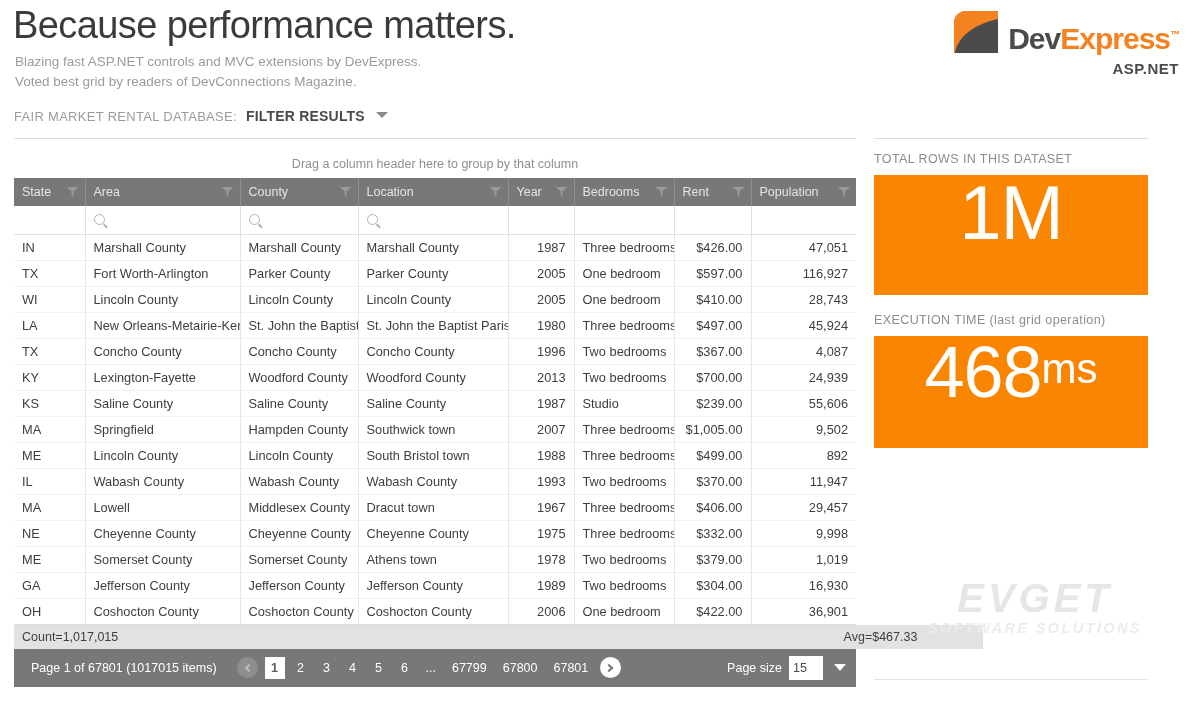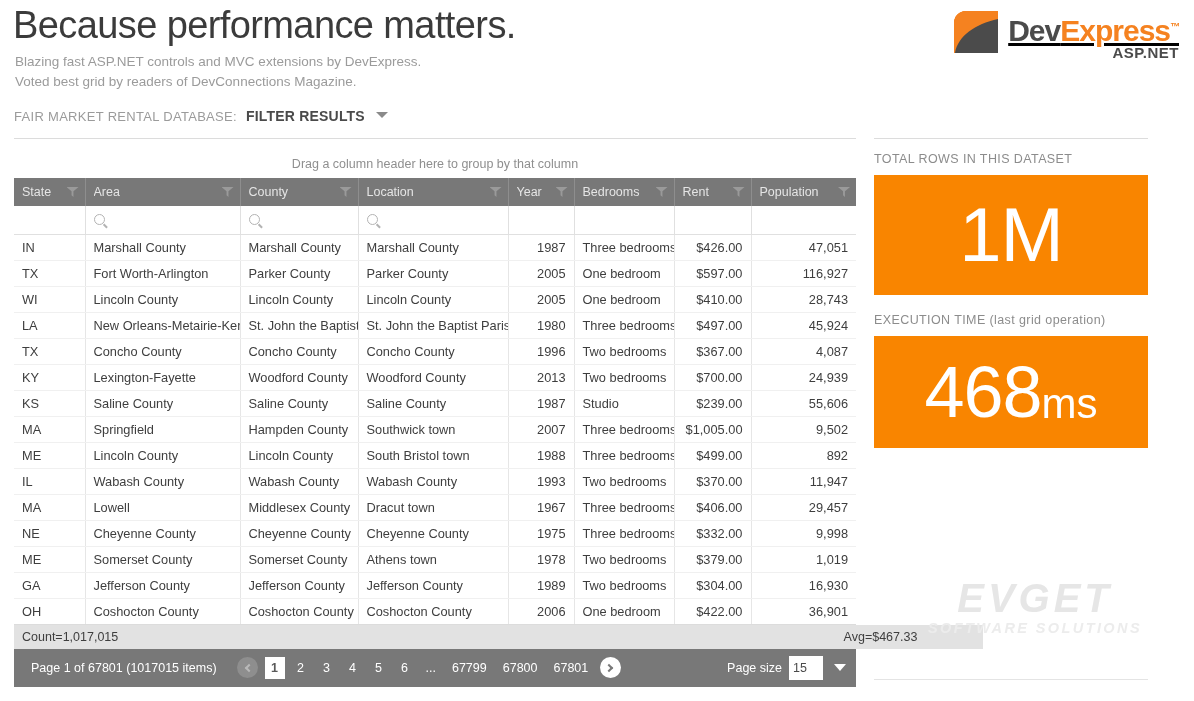--- a/index.html
+++ b/index.html
@@ -28,21 +28,21 @@
     position: absolute; right: 15px; top: 10px;
     display: flex; align-items: flex-start;
   }
   .logo-mark {
     width: 46px; height: 44px; margin-right: 9px; position: relative;
     overflow: hidden;
   }
   .logo-text { position: relative; padding-top: 1px; }
   .logo-main {
     font-size: 30px; font-weight: bold; letter-spacing: -1px;
-    line-height: 32px; white-space: nowrap; text-decoration: underline;
+    line-height: 48px; white-space: nowrap;
   }
   .logo-dev { color: #4b4b4b; }
   .logo-express { color: #f58220; }
   .logo-tm { font-size: 10px; color: #f58220; vertical-align: super; }
   .logo-aspnet {
     font-size: 15px; font-weight: bold; color: #4b4b4b;
     letter-spacing: 0.5px; text-align: right; line-height: 16px;
     margin-top: -2px;
   }
 
@@ -151,21 +151,21 @@
   }
 
   
   .panel { position: absolute; left: 874px; top: 152px; width: 274px; }
   .stat-label {
     font-size: 12.5px; color: #8c8c8c; letter-spacing: 0.4px;
     margin-bottom: 9px; white-space: nowrap;
   }
   .stat-box {
     background: #f98500; color: #ffffff; display: flex;
-    align-items: center; justify-content: center;
+    justify-content: center;
   }
   .stat-box.rows { height: 120px; }
   .stat-box.time { height: 112px; }
   .stat-big { font-size: 76px; font-weight: 300; line-height: 1; letter-spacing: -1px; }
   .stat-big.time { font-size: 72px; }
   .stat-unit { font-size: 42px; font-weight: 300; line-height: 1; position: relative; top: 12px; }
   .gap { height: 18px; }
 
   .watermark {
     position: absolute; left: 900px; top: 578px; width: 270px;

